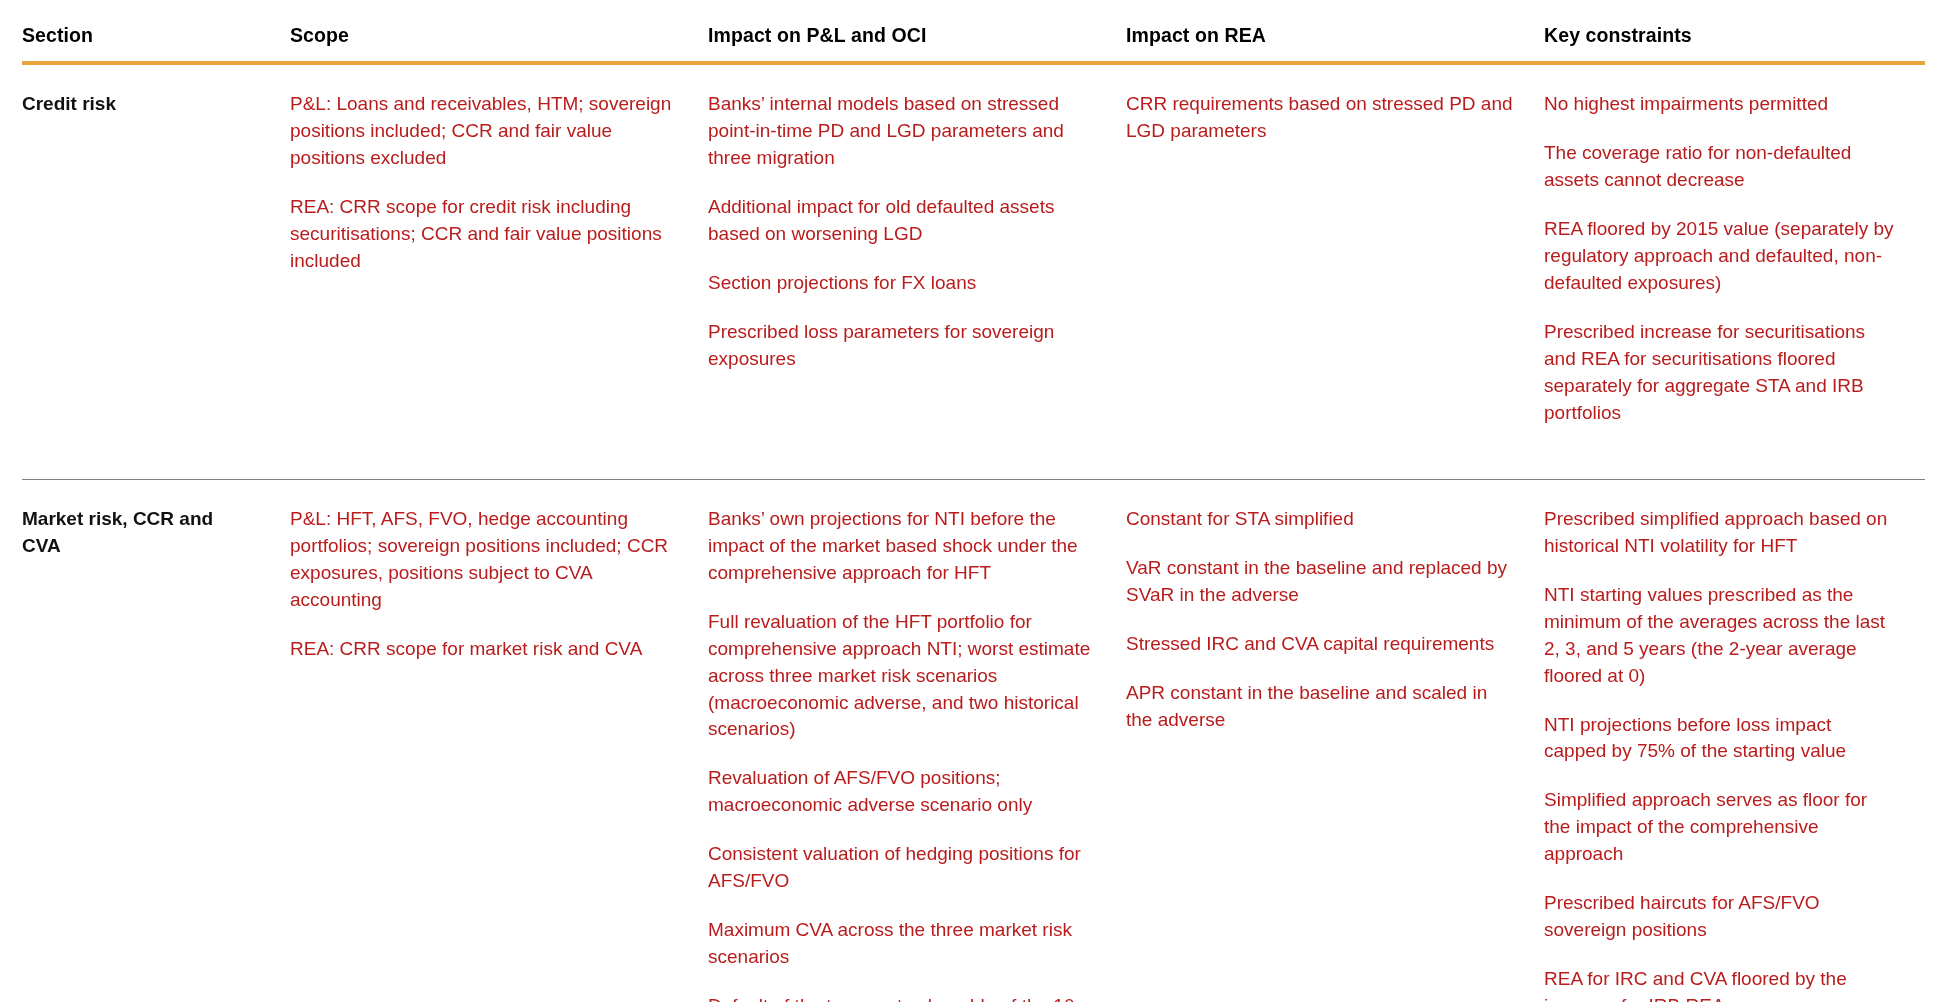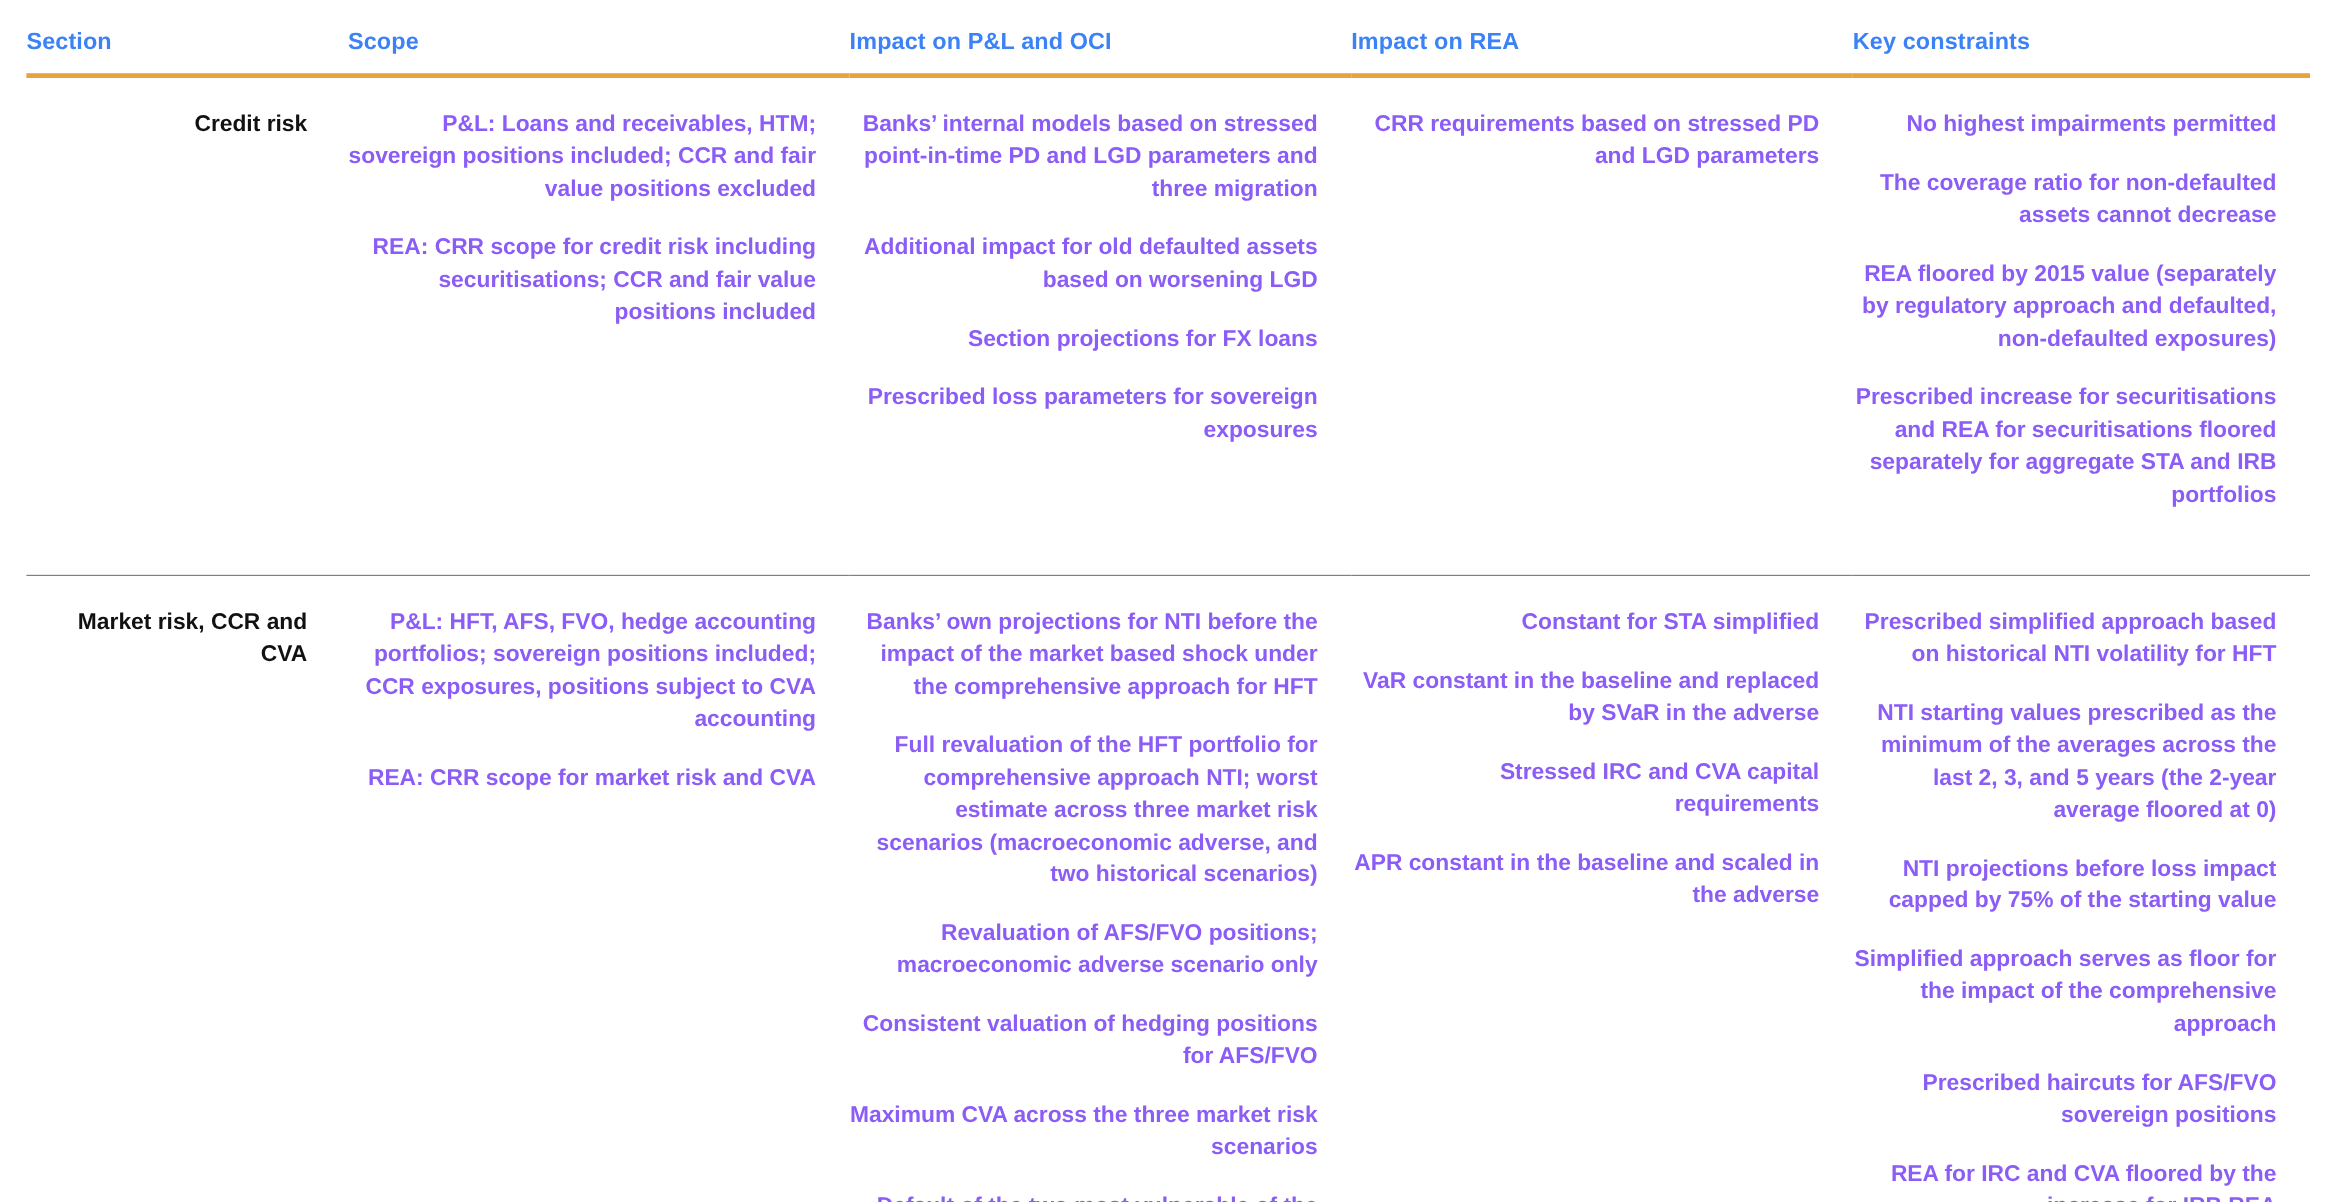--- a/index.html
+++ b/index.html
@@ -28,38 +28,36 @@
   table.matrix col.c-scope   { width: 418px; }
   table.matrix col.c-pl      { width: 418px; }
   table.matrix col.c-rea     { width: 418px; }
   table.matrix col.c-key     { width: 381px; }
 
   thead th {
     text-align: left;
     vertical-align: bottom;
     font-size: 19.5px;
     font-weight: bold;
-    color: #3b82f6;
+    color: #000000;
     padding: 0 28px 14px 0;
     letter-spacing: 0.1px;
   }
   thead tr.head-row {
     border-bottom: 4px solid #e8a33d;
   }
   tbody td {
     vertical-align: top;
     font-size: 19px;
     line-height: 1.42;
-    color: #8b5cf6;
+    color: #b91c1c;
     padding: 26px 28px 30px 0;
-    font-weight: bold;
   }
   tbody tr.body-row {
     border-top: 1.5px solid #808080;
-    text-align: right;
   }
   tbody tr.body-row:first-child {
     border-top: none;
   }
   tbody tr.last-rule td {
     border-bottom: 1.5px solid #808080;
   }
   td.section-cell {
     font-weight: bold;
     color: #111111;

